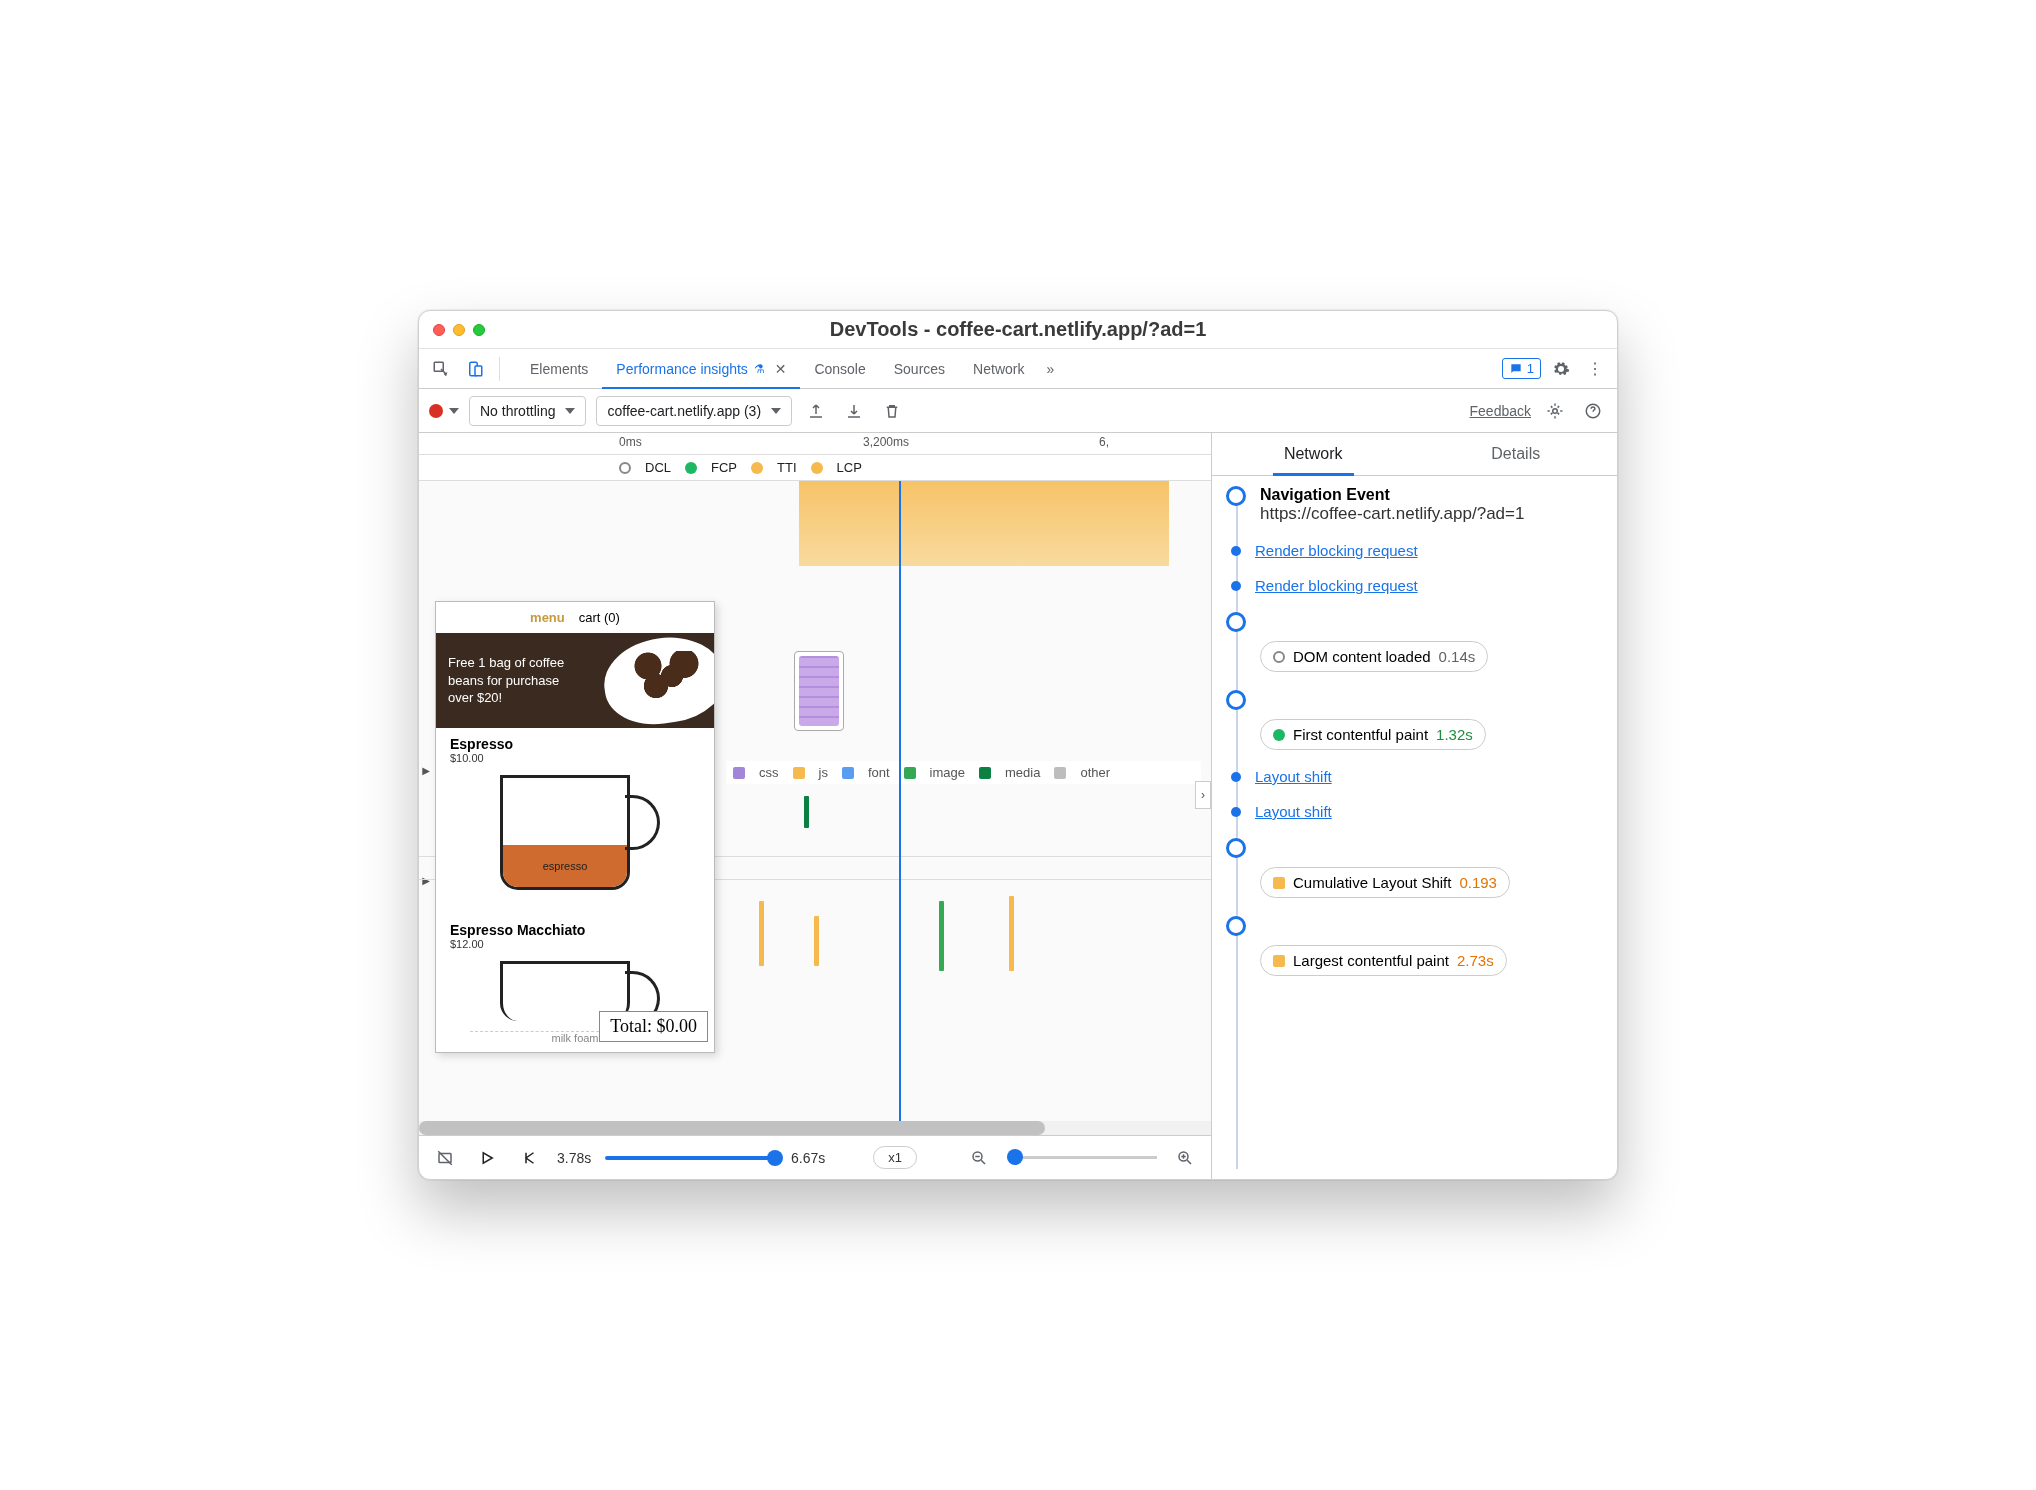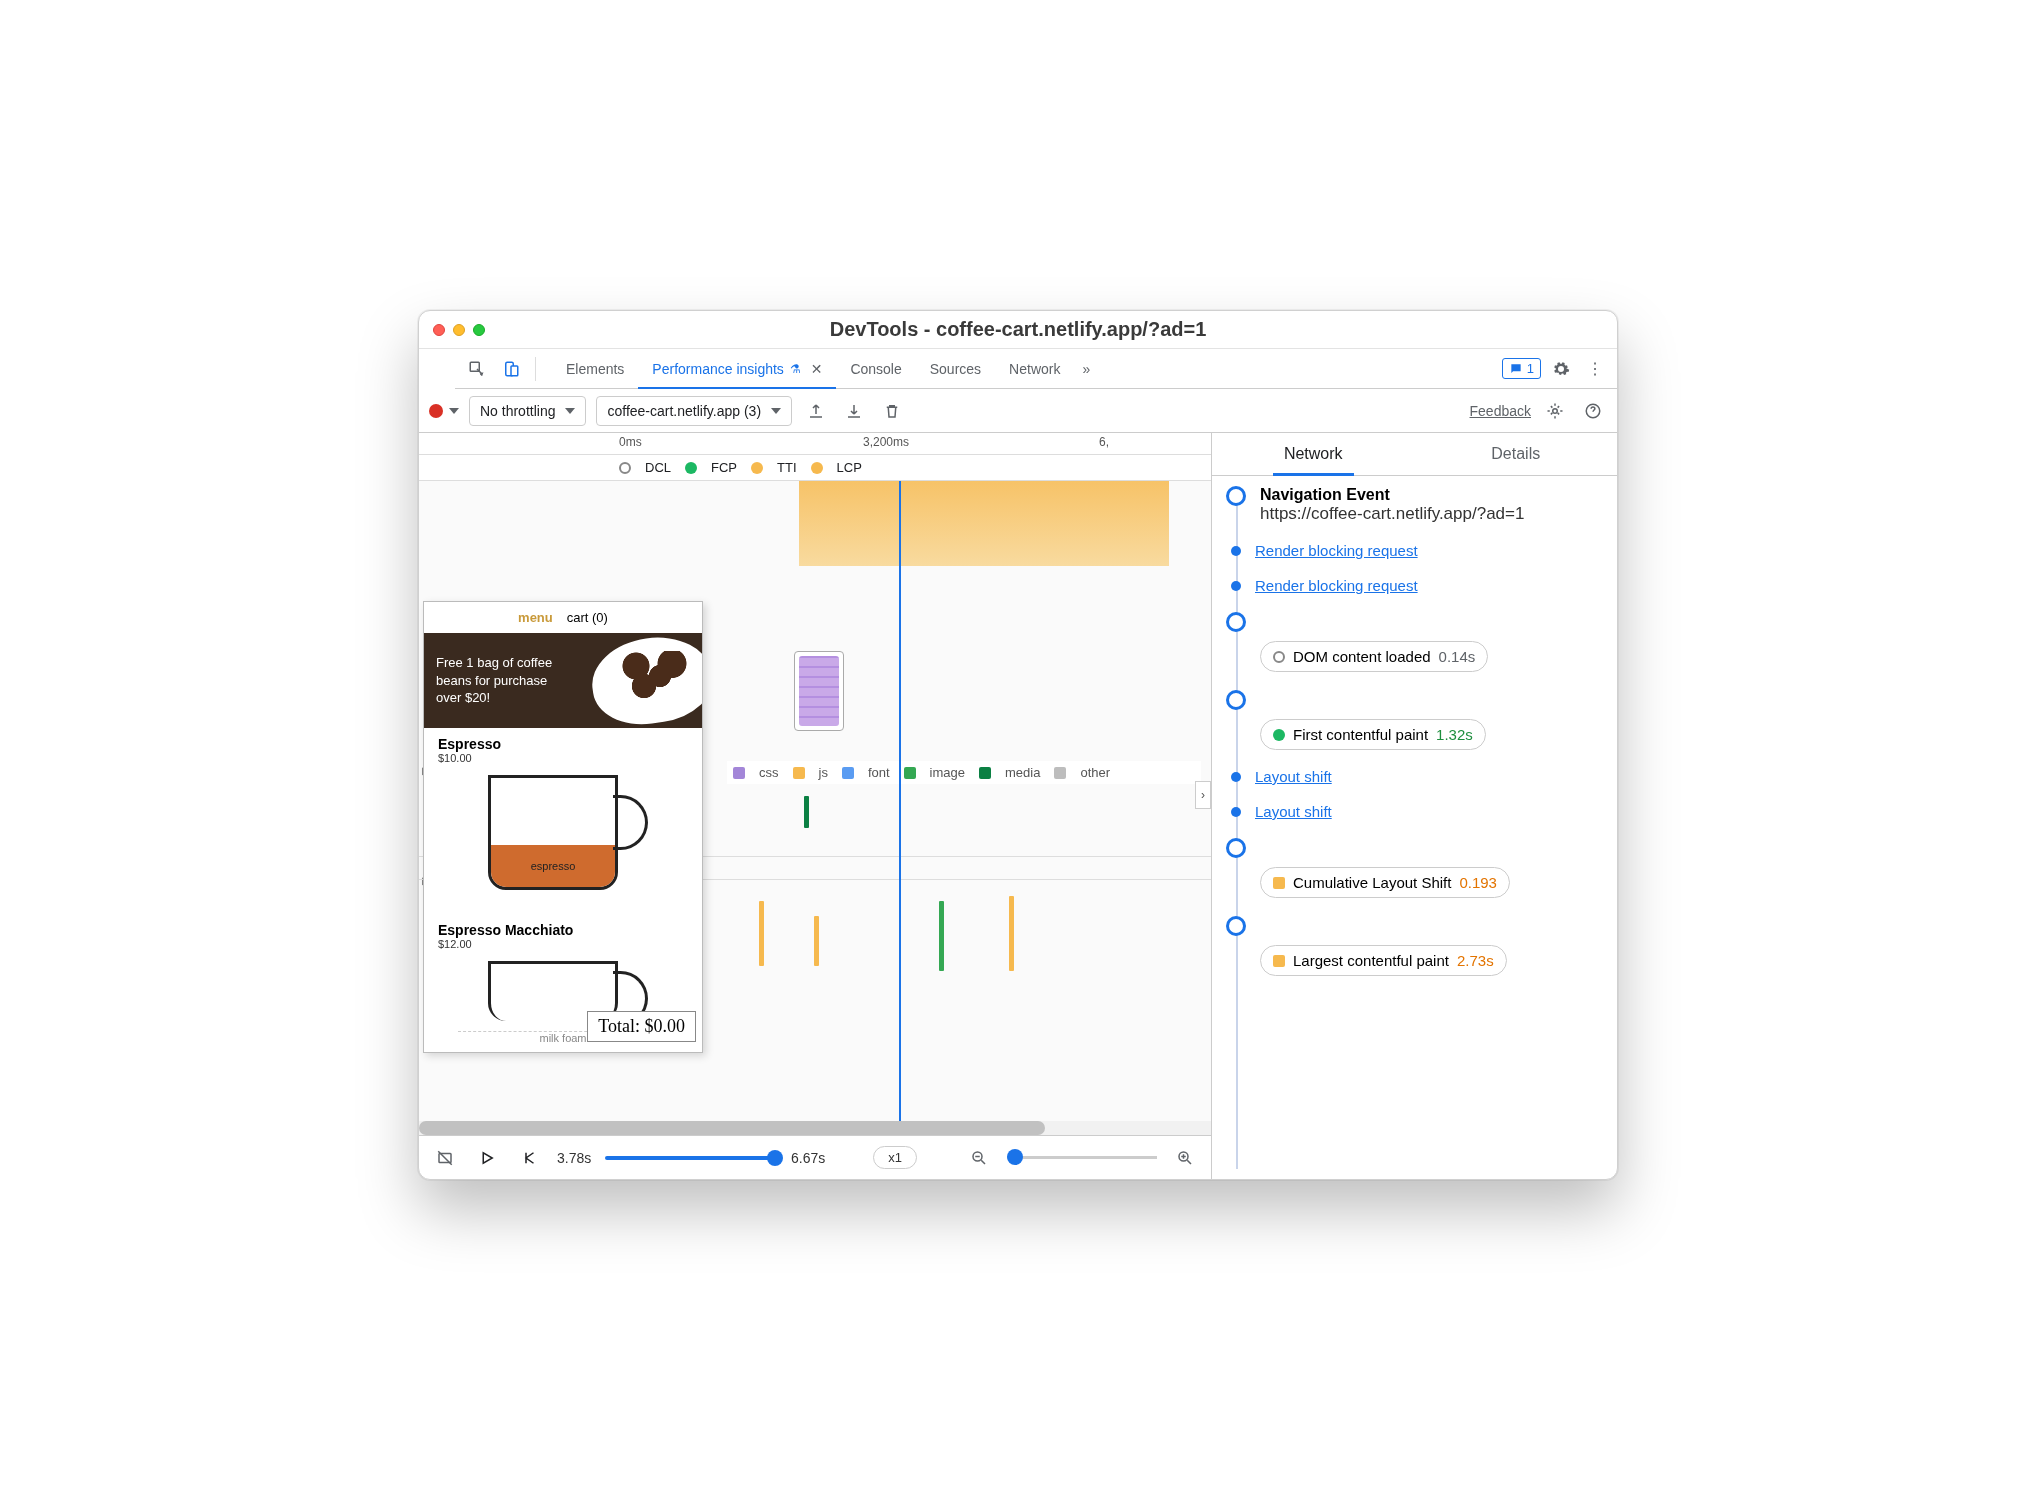--- a/index.html
+++ b/index.html
@@ -9,21 +9,21 @@
   
   .titlebar { height: 38px; display: flex; align-items: center; position: relative; border-bottom: 1px solid #e3e3e3; }
   .lights { display: flex; gap: 8px; padding-left: 14px; }
   .light { width: 12px; height: 12px; border-radius: 50%; }
   .red { background:#ff5f56; border:.5px solid #e0443e; }
   .yellow { background:#ffbd2e; border:.5px solid #dea123; }
   .green { background:#27c93f; border:.5px solid #1aab29; }
   .title { position:absolute; left:0; right:0; text-align:center; font-weight:600; font-size:20px; color:#3a3a3a; pointer-events:none; }
 
   
-  .tabs-row { height: 40px; border-bottom:1px solid #ccc; display:flex; align-items:center; padding:0 8px; gap:6px;margin-left:36px; }
+  .tabs-row { height: 40px; border-bottom:1px solid #ccc; display:flex; align-items:center; padding:0 8px; gap:6px; }
   .icon-btn { width:28px; height:28px; display:flex; align-items:center; justify-content:center; color:#5f6368; border-radius:4px; }
   .icon-btn svg { width:18px; height:18px; }
   .tabs { display:flex; align-items:stretch; height:100%; margin-left:6px; gap: 0; }
   .tab { padding:0 14px; display:flex; align-items:center; font-size:14px; color:#5f6368; gap:6px; position:relative; cursor:pointer; }
   .tab.active { color:#1a73e8; }
   .tab.active::after { content:""; position:absolute; bottom:-1px; left:0; right:0; height:2px; background:#1a73e8; }
   .tab .flask { font-size:12px; }
   .tab .close { font-size:14px; color:#5f6368; margin-left:4px; }
   .spacer { flex:1; }
   .chat-box { border:1px solid #1a73e8; border-radius:3px; padding:2px 6px; display:flex; align-items:center; gap:4px; color:#1a73e8; font-size:13px; }
@@ -53,21 +53,21 @@
   .legend-row { position:absolute; top:280px; left:296px; right:10px; display:flex; gap:14px; font-size:13px; color:#555; align-items:center; background:#fff; padding:4px 6px;margin-left:12px; }
   .sq { width:12px; height:12px; border-radius:2px; display:inline-block; }
   .collapse { position:absolute; right:0; top:300px; width:16px; height:28px; border:1px solid #ccc; background:#fff; display:flex; align-items:center; justify-content:center; font-size:12px; color:#555; }
   .expander { position:absolute; left:0; width:14px; height:18px; display:flex; align-items:center; justify-content:center; font-size:10px; color:#555; }
   .track-line { position:absolute; left:0; right:0; height:1px; background:#ddd; }
   .vbar { position:absolute; width:5px; border-radius:1px; }
   .mini-frame { position:absolute; left:375px; top:170px; width:50px; height:80px; border:1px solid #aaa; border-radius:4px; background:#fff; padding:4px; }
   .mini-frame .inner { width:100%; height:100%; background:repeating-linear-gradient(0deg,#c9a9e8,#c9a9e8 8px,#b48fe0 8px,#b48fe0 10px); border-radius:3px; }
 
   
-  .preview { position:absolute; top:120px; left:4px; width:280px; background:#fff; border:1px solid #bbb; box-shadow:3px 3px 8px rgba(0,0,0,.15); z-index:40; font-family: Georgia, serif; }
+  .preview { position:absolute; top:120px; left:16px; width:280px; background:#fff; border:1px solid #bbb; box-shadow:3px 3px 8px rgba(0,0,0,.15); z-index:40; font-family: Georgia, serif; }
   .pv-head { display:flex; gap:14px; justify-content:center; padding:8px 0; font-size:13px; }
   .pv-head .menu { color:#c99a3a; font-weight:bold; }
   .pv-banner { height:95px; background:#3a2a1f; color:#fff; display:flex; align-items:center; padding:0 12px; font-size:13px; line-height:1.35; position:relative; overflow:hidden; }
   .pv-banner .cup { position:absolute; right:-10px; top:5px; width:120px; height:85px; background:#fff; border-radius:50% 50% 45% 45%; transform:rotate(-8deg); }
   .pv-banner .beans { position:absolute; right:10px; top:18px; width:80px; height:50px; background:radial-gradient(circle at 30% 30%, #4a2c1a 20%, transparent 21%), radial-gradient(circle at 60% 50%, #4a2c1a 20%, transparent 21%), radial-gradient(circle at 40% 70%, #4a2c1a 20%, transparent 21%), radial-gradient(circle at 75% 25%, #4a2c1a 20%, transparent 21%); }
   .pv-item { padding:8px 14px 4px; }
   .pv-item h4 { font-size:14px; font-weight:bold; }
   .pv-item .price { font-size:11px; color:#333; }
   .mug { margin:6px auto 10px; width:170px; height:130px; position:relative; }
   .mug-body { position:absolute; left:10px; top:5px; width:130px; height:115px; border:3px solid #222; border-radius:0 0 18px 18px; overflow:hidden; }

